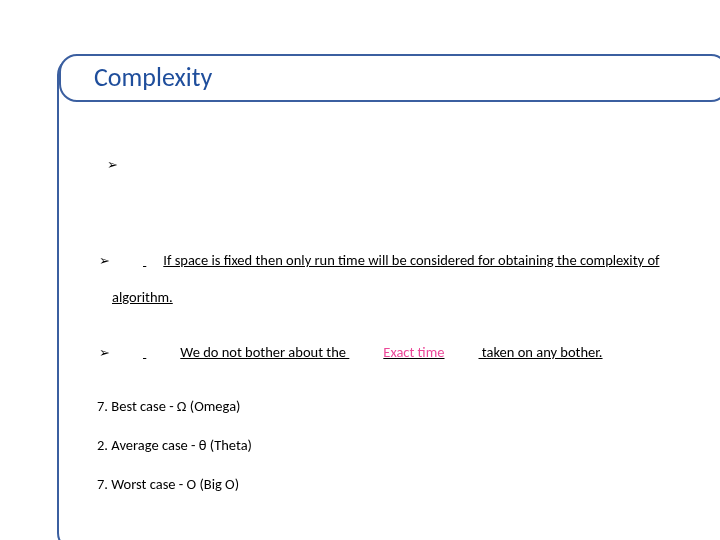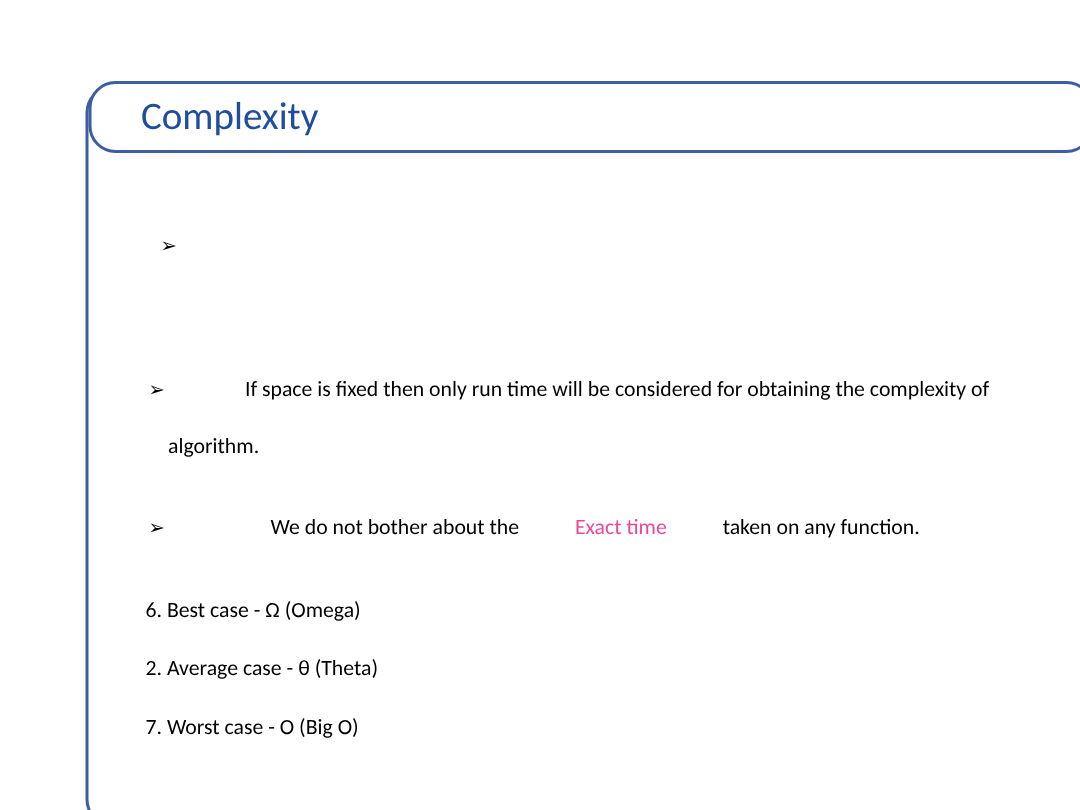--- a/index.html
+++ b/index.html
@@ -48,21 +48,21 @@
   .row { margin-bottom: 10px; }
   .arrow {
     display: inline-block;
     width: 12px;
     flex-shrink: 0;
     color: #000;
     font-size: 13px;
   }
   .green { color: #3a7a1f; }
   .red { color: #ec4899; }
-  .indent1 { padding-left: 22px; text-indent: -15px; }
+  .indent1 { padding-left: 22px; text-indent: -15px; text-decoration: underline; }
   .para { padding-left: 0; }
   .num { padding-left: 22px; text-indent: -15px; }
   .line1 { display: flex; flex-wrap: wrap; align-items: baseline; }
   .line1 .arrow { width: 14px; }
   .line1-txt { }
 </style>
 </head>
 <body>
 
 <div class="slide-frame"></div>
@@ -80,22 +80,22 @@
   <div style="height:8px"></div>
 
   <div class="row indent1">
     <span class="arrow">➢</span>
     <span>If space is fixed then only run time will be considered for obtaining the complexity of algorithm.</span>
   </div>
 
   <div class="row indent1">
     <span class="arrow">➢</span>
     <span>
-      <span>We do not bother about the </span><span class="red">Exact time</span><span> taken on any function.</span>
+      <span>We do not bother about the </span><span class="red">Exact time</span><span> taken on any bother.</span>
     </span>
   </div>
 
 
-  <div class="row num">6.   Best case - Ω (Omega)</div>
+  <div class="row num">7.   Best case - Ω (Omega)</div>
   <div class="row num">2.   Average case - θ (Theta)</div>
   <div class="row num">7.   Worst case - O (Big O)</div>
 
 </div>
 
 </body></html>

